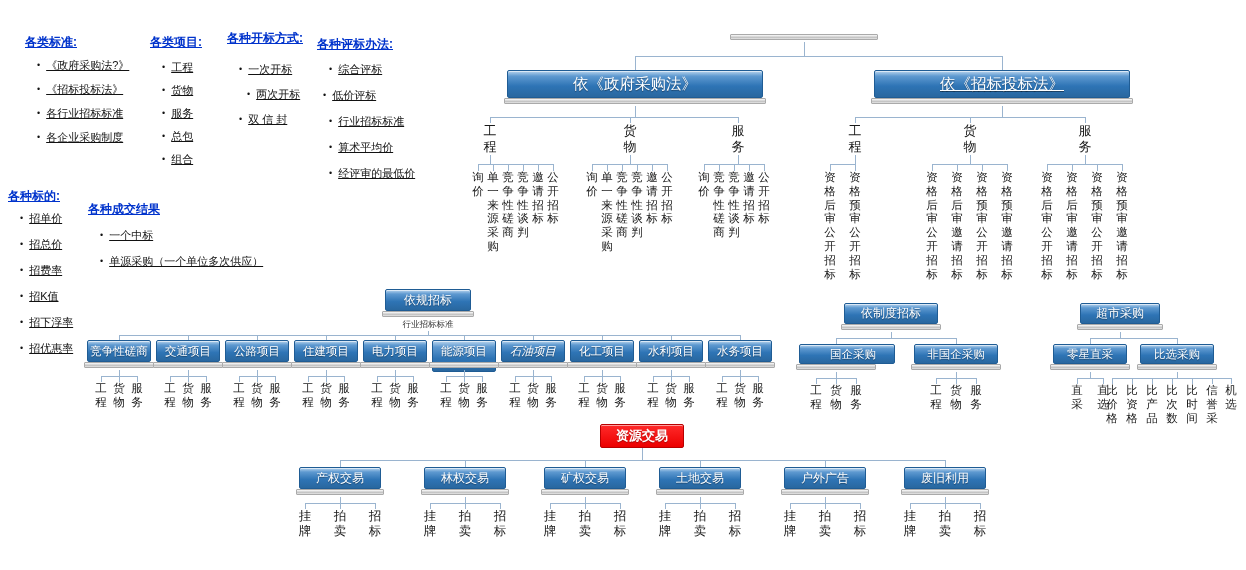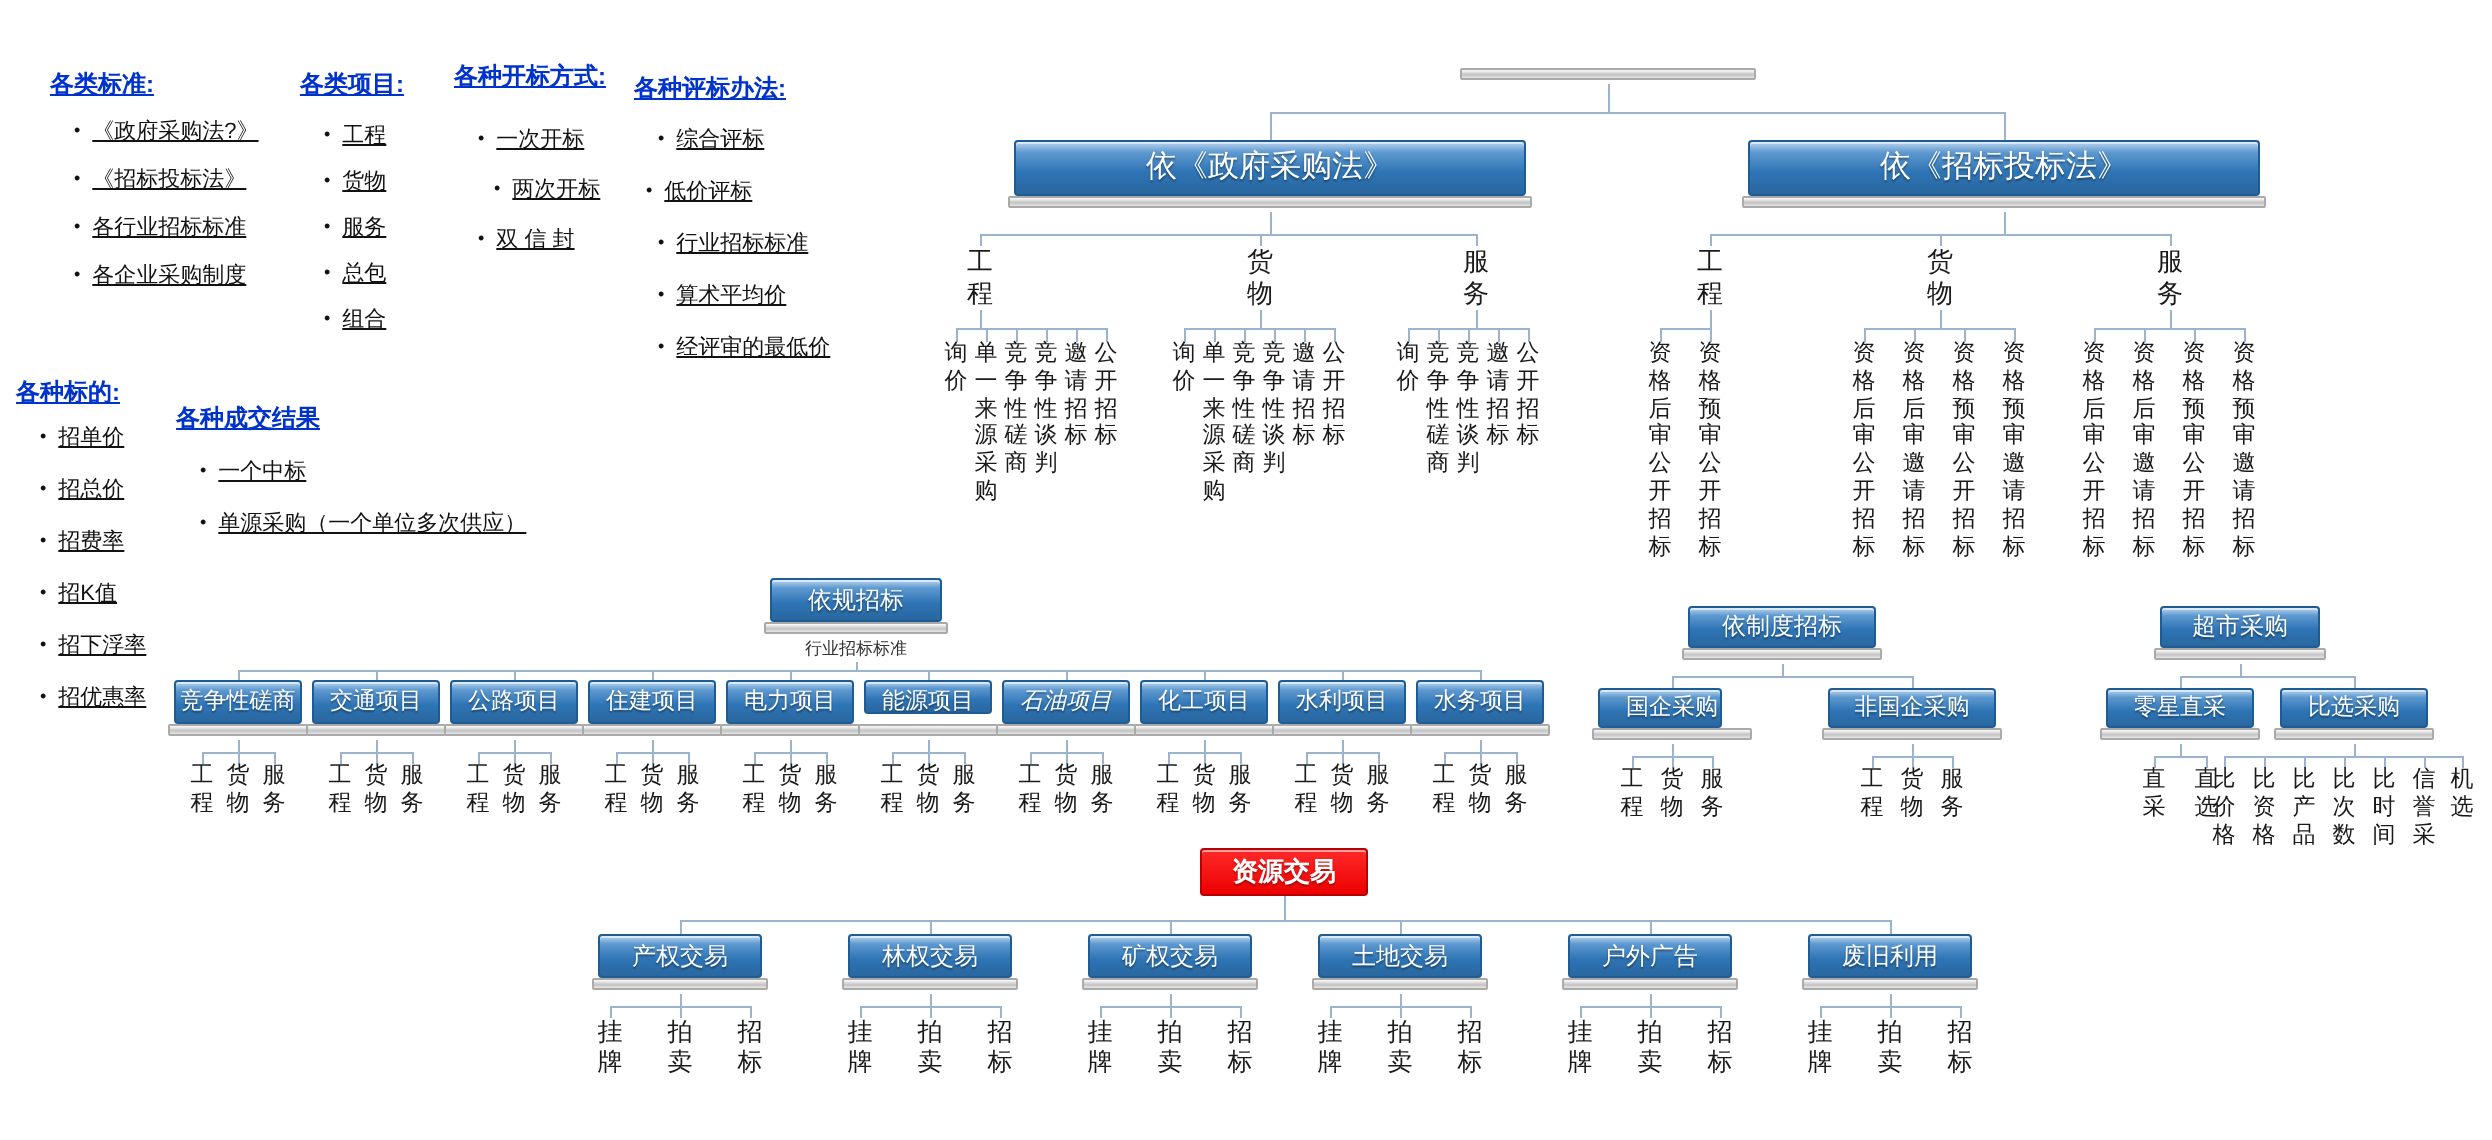--- a/index.html
+++ b/index.html
@@ -108,21 +108,21 @@
     <div class="line" style="left: 704px; top: 164px; width: 1px; height: 7px;"></div>
     <div class="line" style="left: 719px; top: 164px; width: 1px; height: 7px;"></div>
     <div class="line" style="left: 734px; top: 164px; width: 1px; height: 7px;"></div>
     <div class="line" style="left: 749px; top: 164px; width: 1px; height: 7px;"></div>
     <div class="line" style="left: 764px; top: 164px; width: 1px; height: 7px;"></div>
     <div class="vtext" style="left: 704px; top: 171px; font-size: 11.5px;">询价</div>
     <div class="vtext" style="left: 719px; top: 171px; font-size: 11.5px;">竞争性磋商</div>
     <div class="vtext" style="left: 734px; top: 171px; font-size: 11.5px;">竞争性谈判</div>
     <div class="vtext" style="left: 749px; top: 171px; font-size: 11.5px;">邀请招标</div>
     <div class="vtext" style="left: 764px; top: 171px; font-size: 11.5px;">公开招标</div>
-    <div class="node" style="left: 874px; top: 70px; width: 256px; height: 28px; font-size: 15.5px; line-height: 26px;">依《招标投标法》</div>
+    <div class="node" style="left: 874px; top: 70px; width: 256px; height: 28px; font-size: 15.5px; line-height: 26px; text-decoration: underline;">依《招标投标法》</div>
     <div class="base" style="left: 871px; top: 98px; width: 262px;"></div>
     <div class="line" style="left: 1002px; top: 106px; width: 1px; height: 11px;"></div>
     <div class="line" style="left: 855px; top: 117px; width: 231px; height: 1px;"></div>
     <div class="line" style="left: 855px; top: 117px; width: 1px; height: 6px;"></div>
     <div class="line" style="left: 970px; top: 117px; width: 1px; height: 6px;"></div>
     <div class="line" style="left: 1085px; top: 117px; width: 1px; height: 6px;"></div>
     <div class="vtext" style="left: 855px; top: 123px; font-size: 13px;">工程</div>
     <div class="line" style="left: 855px; top: 155px; width: 1px; height: 9px;"></div>
     <div class="line" style="left: 830px; top: 164px; width: 26px; height: 1px;"></div>
     <div class="line" style="left: 830px; top: 164px; width: 1px; height: 7px;"></div>
@@ -209,21 +209,21 @@
     <div class="node" style="left: 363px; top: 340px; width: 64px; height: 22px; font-size: 11.5px; line-height: 20px;">电力项目</div>
     <div class="base" style="left: 360px; top: 362px; width: 70px;"></div>
     <div class="line" style="left: 395px; top: 370px; width: 1px; height: 6px;"></div>
     <div class="line" style="left: 377px; top: 376px; width: 37px; height: 1px;"></div>
     <div class="line" style="left: 377px; top: 376px; width: 1px; height: 6px;"></div>
     <div class="line" style="left: 395px; top: 376px; width: 1px; height: 6px;"></div>
     <div class="line" style="left: 413px; top: 376px; width: 1px; height: 6px;"></div>
     <div class="vtext" style="left: 377px; top: 382px; font-size: 11.5px;">工程</div>
     <div class="vtext" style="left: 395px; top: 382px; font-size: 11.5px;">货物</div>
     <div class="vtext" style="left: 413px; top: 382px; font-size: 11.5px;">服务</div>
-    <div class="node" style="left: 432px; top: 340px; width: 64px; height: 17px; font-size: 11.5px; line-height: 20px;">能源项目</div>
+    <div class="node" style="left: 432px; top: 340px; width: 64px; height: 32px; font-size: 11.5px; line-height: 20px;">能源项目</div>
     <div class="base" style="left: 429px; top: 362px; width: 70px;"></div>
     <div class="line" style="left: 464px; top: 370px; width: 1px; height: 6px;"></div>
     <div class="line" style="left: 446px; top: 376px; width: 37px; height: 1px;"></div>
     <div class="line" style="left: 446px; top: 376px; width: 1px; height: 6px;"></div>
     <div class="line" style="left: 464px; top: 376px; width: 1px; height: 6px;"></div>
     <div class="line" style="left: 482px; top: 376px; width: 1px; height: 6px;"></div>
     <div class="vtext" style="left: 446px; top: 382px; font-size: 11.5px;">工程</div>
     <div class="vtext" style="left: 464px; top: 382px; font-size: 11.5px;">货物</div>
     <div class="vtext" style="left: 482px; top: 382px; font-size: 11.5px;">服务</div>
     <div class="node" style="left: 501px; top: 340px; width: 64px; height: 22px; font-size: 11.5px; line-height: 20px; font-style: italic;">石油项目</div>
@@ -265,21 +265,21 @@
     <div class="line" style="left: 758px; top: 376px; width: 1px; height: 6px;"></div>
     <div class="vtext" style="left: 722px; top: 382px; font-size: 11.5px;">工程</div>
     <div class="vtext" style="left: 740px; top: 382px; font-size: 11.5px;">货物</div>
     <div class="vtext" style="left: 758px; top: 382px; font-size: 11.5px;">服务</div>
     <div class="node" style="left: 844px; top: 303px; width: 94px; height: 21px; font-size: 12px; line-height: 19px;">依制度招标</div>
     <div class="base" style="left: 841px; top: 324px; width: 100px;"></div>
     <div class="line" style="left: 891px; top: 332px; width: 1px; height: 6px;"></div>
     <div class="line" style="left: 836px; top: 338px; width: 121px; height: 1px;"></div>
     <div class="line" style="left: 836px; top: 338px; width: 1px; height: 6px;"></div>
     <div class="line" style="left: 956px; top: 338px; width: 1px; height: 6px;"></div>
-    <div class="node" style="left: 799px; top: 344px; width: 62px; height: 20px; font-size: 11.5px; line-height: 18px; padding-left: 12px;">国企采购</div>
+    <div class="node" style="left: 799px; top: 344px; width: 96px; height: 20px; font-size: 11.5px; line-height: 18px; padding-left: 12px;">国企采购</div>
     <div class="base" style="left: 796px; top: 364px; width: 80px;"></div>
     <div class="line" style="left: 836px; top: 372px; width: 1px; height: 6px;"></div>
     <div class="line" style="left: 816px; top: 378px; width: 41px; height: 1px;"></div>
     <div class="line" style="left: 816px; top: 378px; width: 1px; height: 6px;"></div>
     <div class="line" style="left: 836px; top: 378px; width: 1px; height: 6px;"></div>
     <div class="line" style="left: 856px; top: 378px; width: 1px; height: 6px;"></div>
     <div class="vtext" style="left: 816px; top: 384px; font-size: 11.5px;">工程</div>
     <div class="vtext" style="left: 836px; top: 384px; font-size: 11.5px;">货物</div>
     <div class="vtext" style="left: 856px; top: 384px; font-size: 11.5px;">服务</div>
     <div class="node" style="left: 914px; top: 344px; width: 84px; height: 20px; font-size: 11.5px; line-height: 18px;">非国企采购</div>

